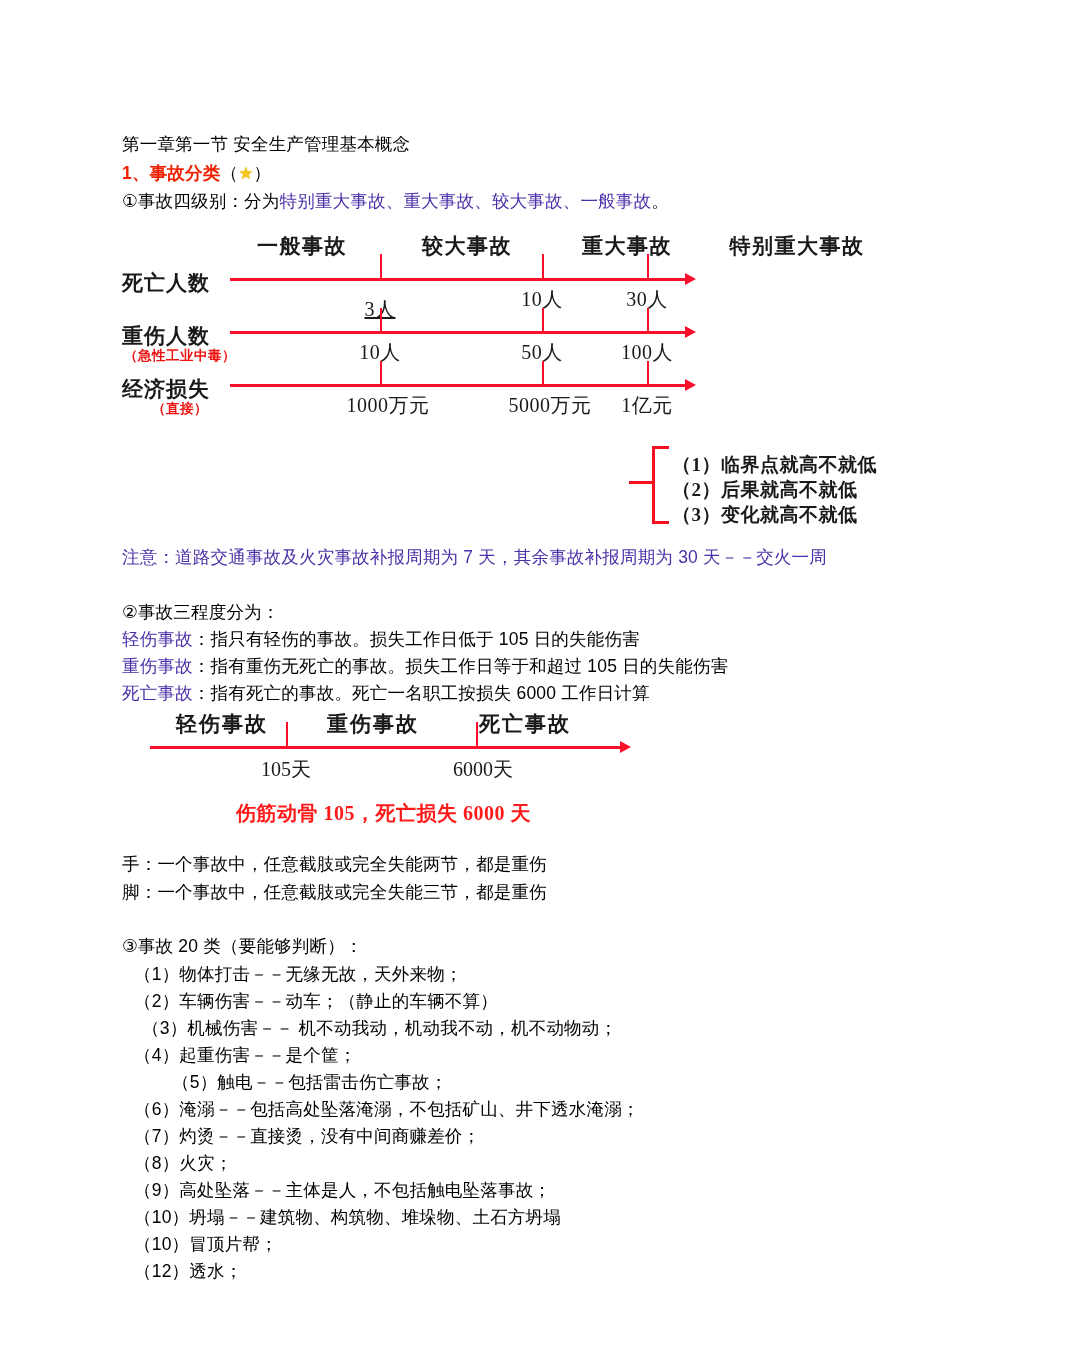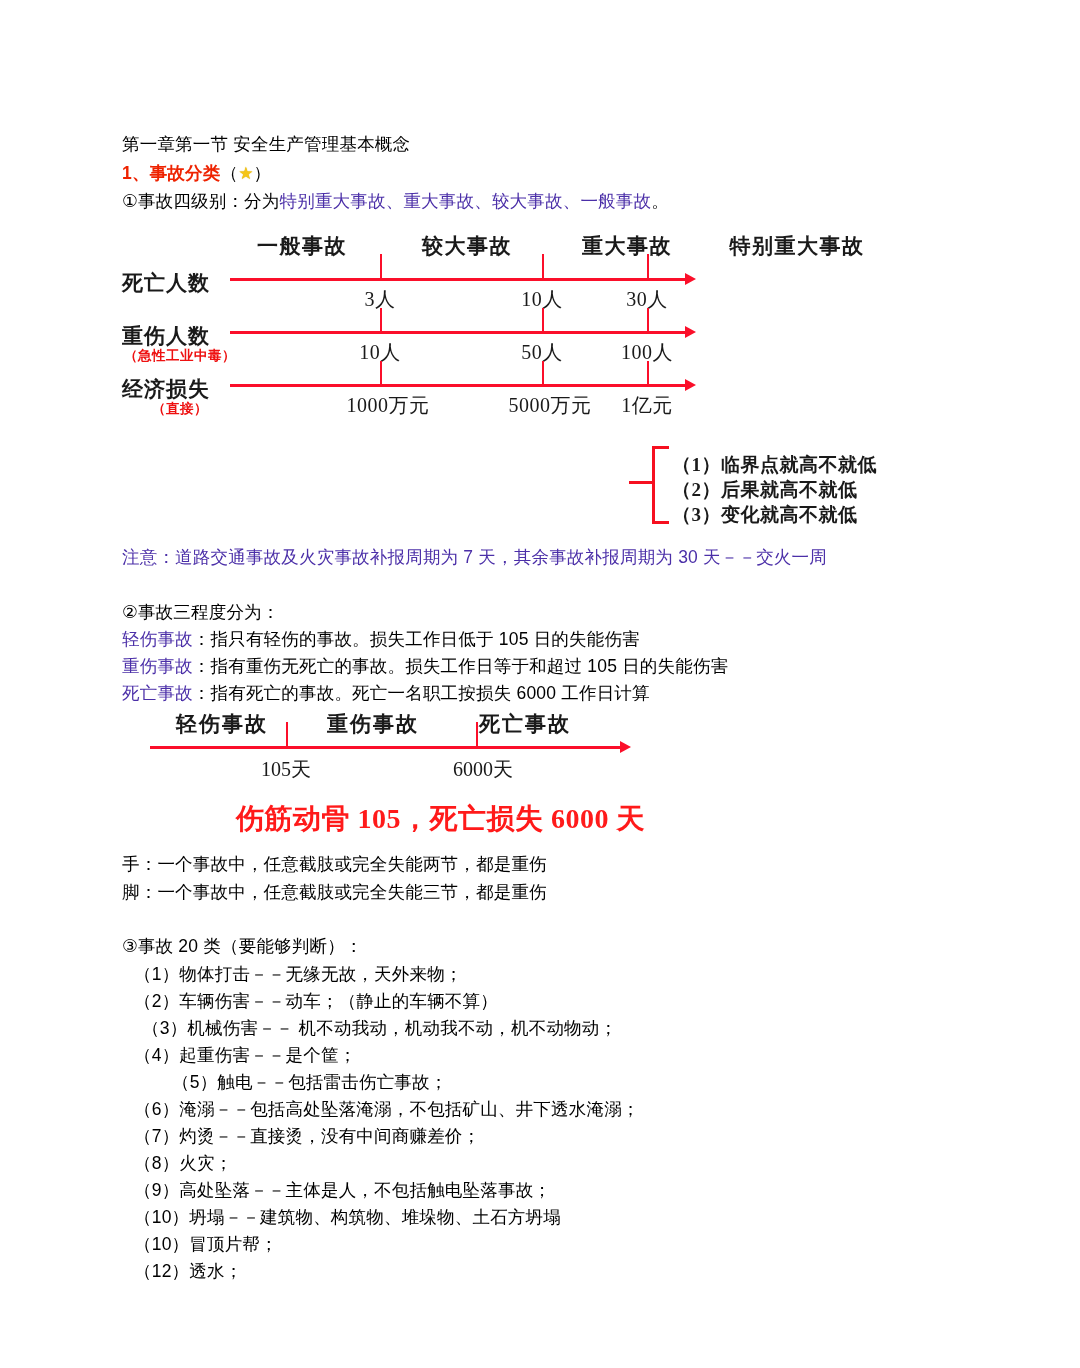--- a/index.html
+++ b/index.html
@@ -175,21 +175,21 @@
     font-size: 20px;
     color: #1a1a1a;
     white-space: nowrap;
     transform: translateX(-50%);
   }
   #mnemo2 {
     position: absolute;
     left: 236px;
     top: 800px;
     font-family: "Liberation Serif", "DejaVu Serif", serif;
-    font-size: 28px;
+    font-size: 20px;
     font-weight: bold;
     color: #ff1a1a;
     white-space: nowrap;
     letter-spacing: 0.5px;
   }
 
   .lst { font-size: 17.5px; }
 </style>
 </head>
 <body>
@@ -214,21 +214,21 @@
     <div class="grade-label" style="left:675px; top:0px;">特别重大事故</div>
 
     <div class="ax-name" style="left:0px; top:37px;">死亡人数</div>
     <div class="ax-line" style="left:108px; top:46px; width:457px;"></div>
     <div class="ax-arrow" style="left:563px; top:41px;"></div>
 
     <div class="tick" style="left:258px; top:22px; height:25px;"></div>
     <div class="tick" style="left:420px; top:22px; height:25px;"></div>
     <div class="tick" style="left:525px; top:22px; height:25px;"></div>
 
-    <div class="tick-val" style="left:258px; top:54px;">3人</div>
+    <div class="tick-val" style="left:258px; top:64px;text-decoration:underline;">3人</div>
     <div class="tick-val" style="left:420px; top:54px;">10人</div>
     <div class="tick-val" style="left:525px; top:54px;">30人</div>
 
     <div class="ax-name" style="left:0px; top:90px;">重伤人数</div>
     <div class="ax-sub" style="left:2px; top:115px;">（急性工业中毒）</div>
     <div class="ax-line" style="left:108px; top:99px; width:457px;"></div>
     <div class="ax-arrow" style="left:563px; top:94px;"></div>
 
     <div class="tick" style="left:258px; top:76px; height:25px;"></div>
     <div class="tick" style="left:420px; top:76px; height:25px;"></div>

